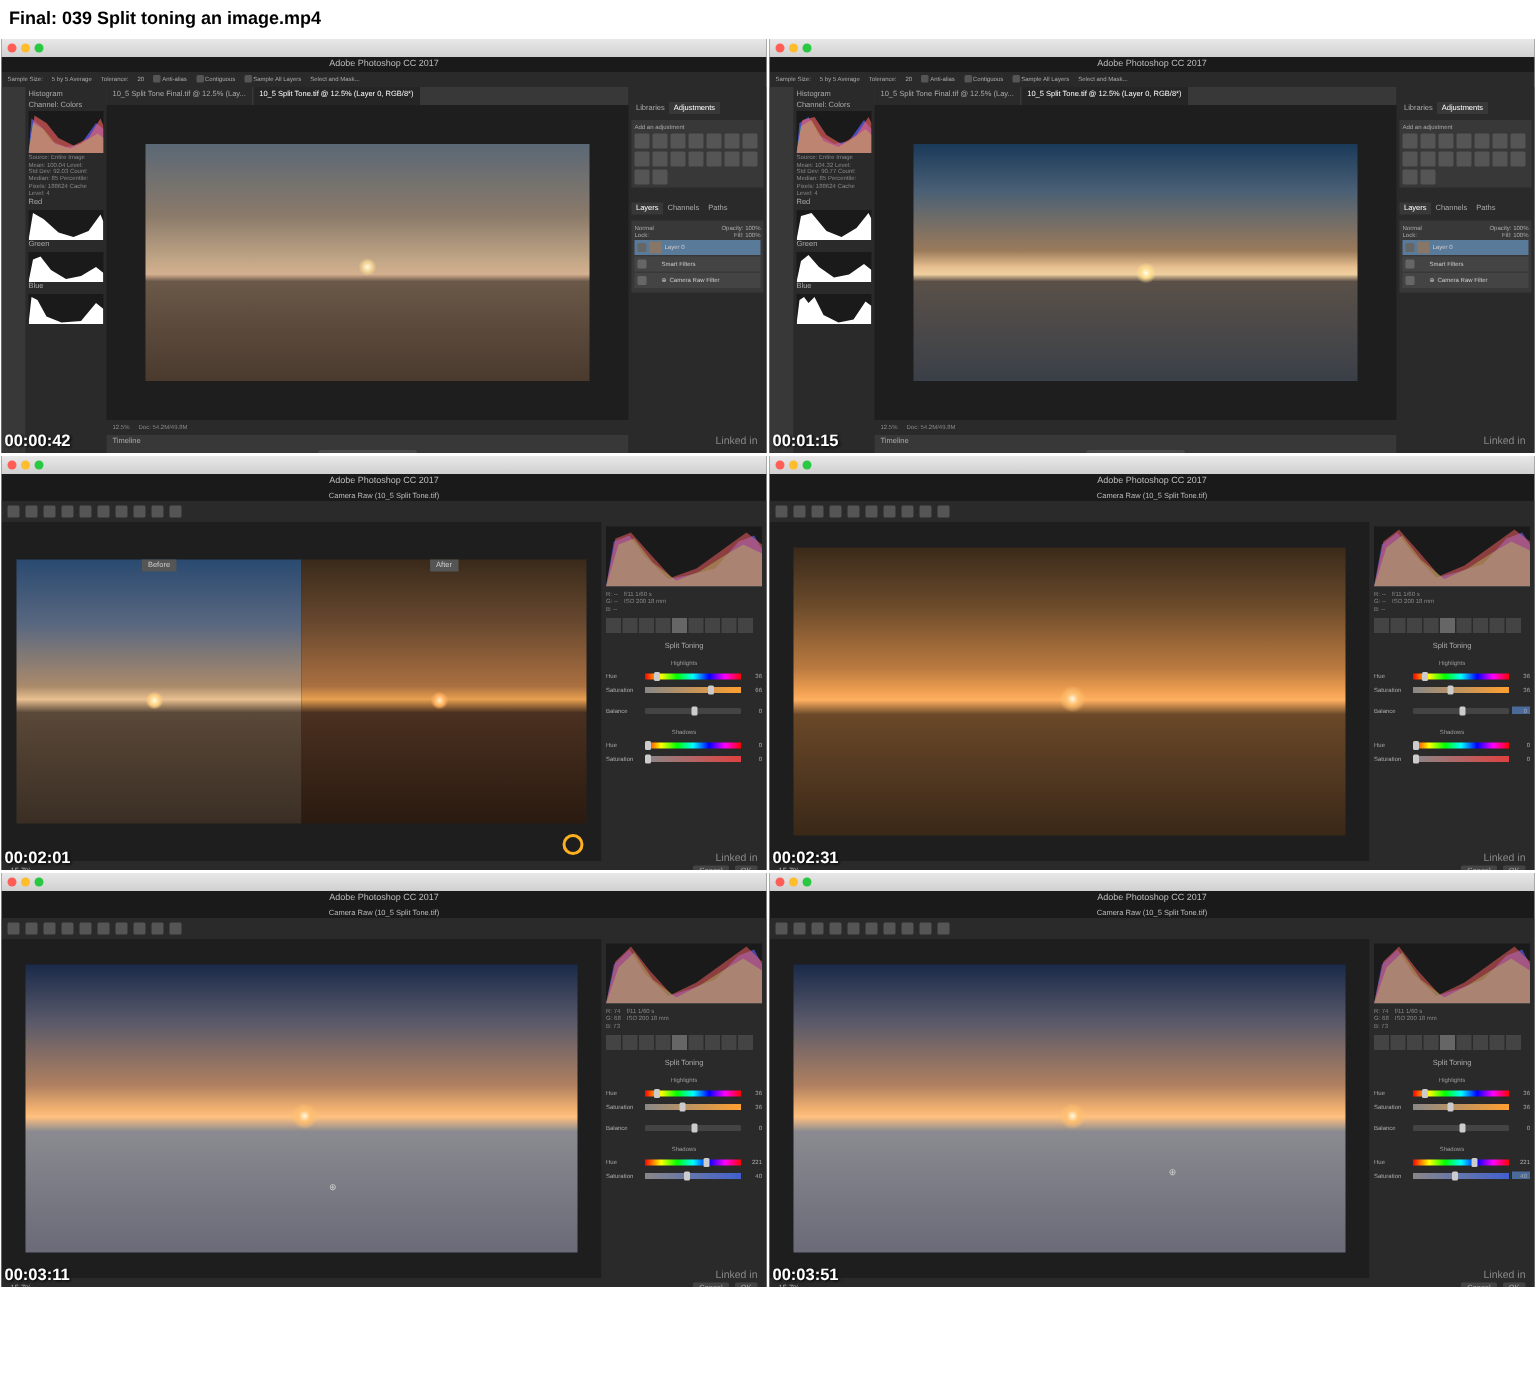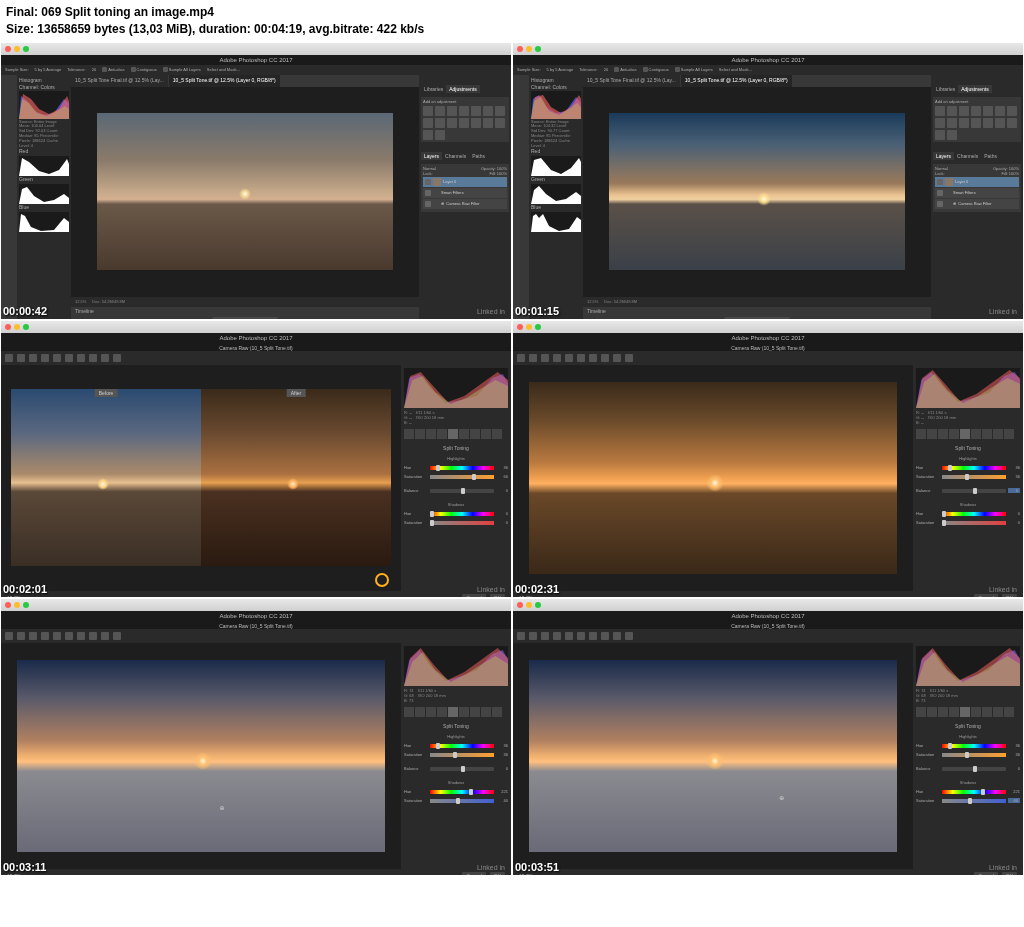--- a/index.html
+++ b/index.html
@@ -65,22 +65,21 @@
 .hue-slider{flex:1;height:4px;background:linear-gradient(90deg,red,yellow,lime,cyan,blue,magenta,red);position:relative}
 .sat-slider{flex:1;height:4px;position:relative}
 .opts-row{height:10px;background:#2a2a2a;display:flex;align-items:center;font-size:4px;color:#aaa;padding:0 4px;gap:6px}
 .chk{display:inline-flex;align-items:center;gap:1px}
 .chkbox{width:5px;height:5px;background:#555;border-radius:1px}
 </style>
 </head>
 <body>
 
 <div class="meta">
-  <div><span>Final:</span> <span>069 Split toning an image.mp4</span></div>
-  <div><span>Size:</span> <span>13658659 bytes (13,03 MiB), duration: 00:04:19, avg.bitrate: 422 kb/s</span></div>
+  <div><span>Final:</span> <span>039 Split toning an image.mp4</span></div>
 </div>
 
 <div class="grid">
 
 <div class="cell">
   <div class="macbar">
         <div class="dot red"></div>
         <div class="dot yel"></div>
         <div class="dot grn"></div>
       </div>

